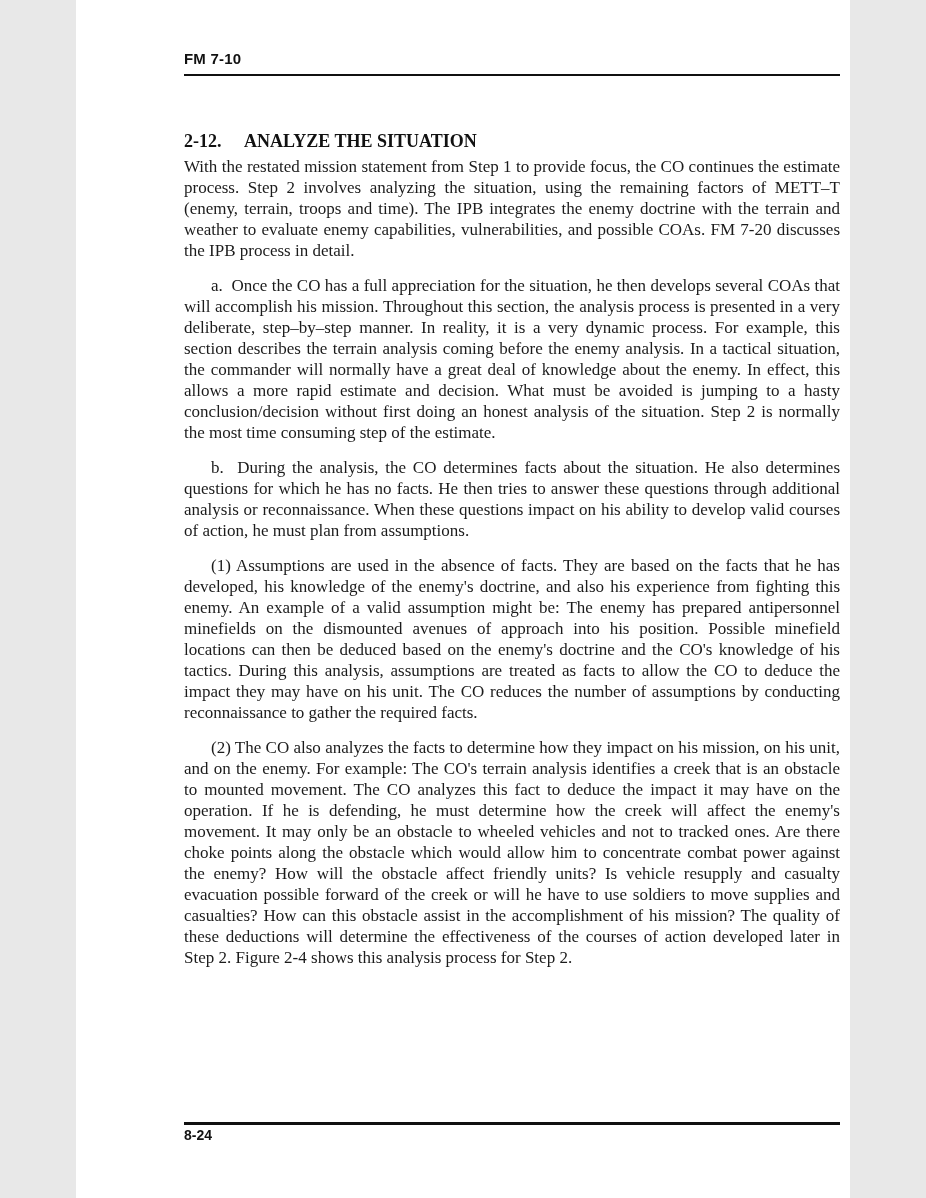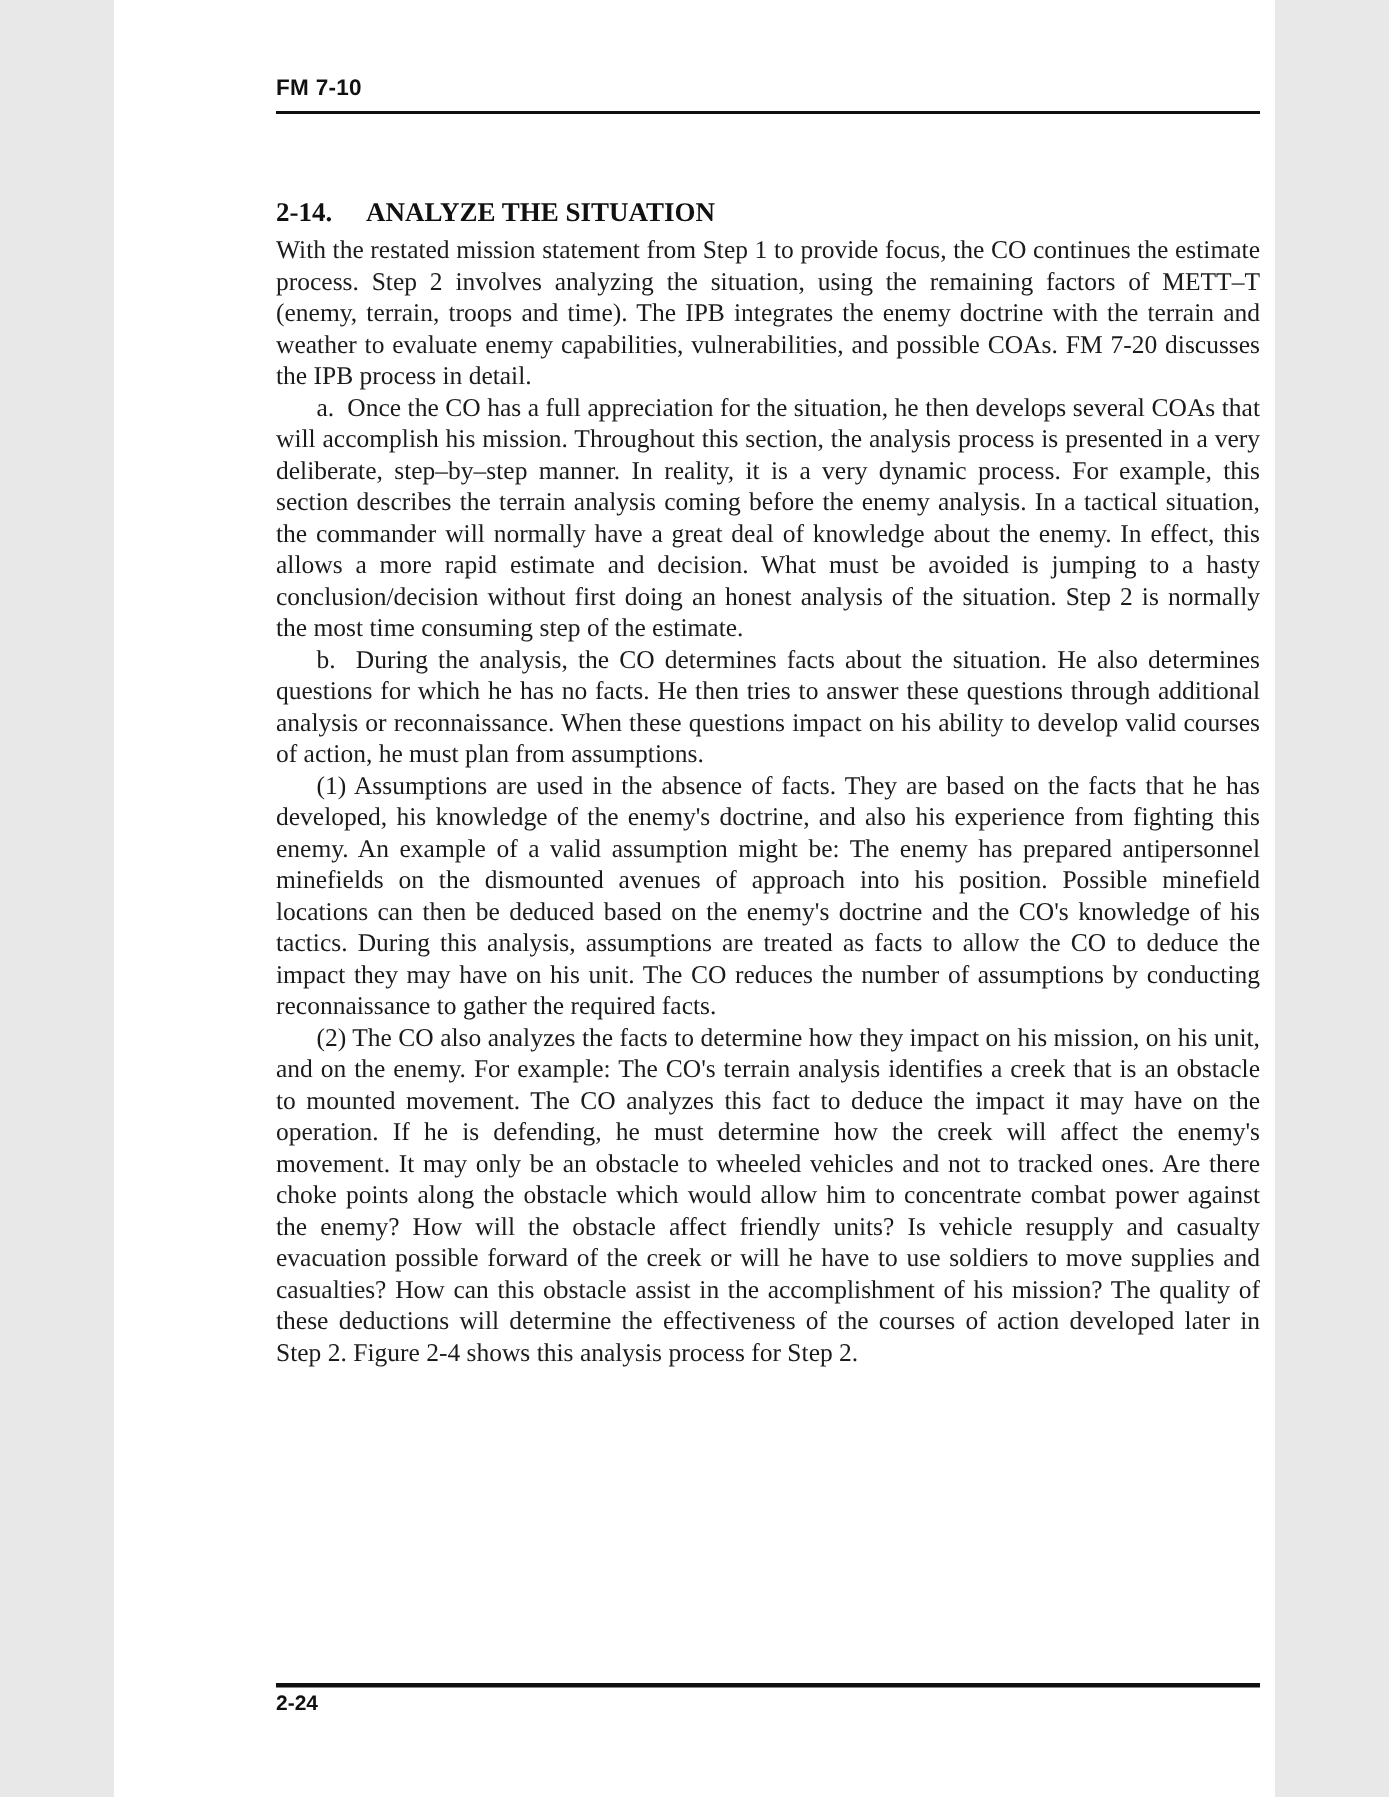--- a/index.html
+++ b/index.html
@@ -58,20 +58,21 @@
   .section-heading .section-number {
     display: inline-block;
     min-width: 60px;
   }
   .content p {
     margin: 0;
     padding: 0;
   }
   .content p.indented {
     text-indent: 27px;
+    margin-top: 14px;
   }
   .footer-rule {
     position: absolute;
     left: 108px;
     top: 1122px;
     width: 656px;
     height: 3px;
     background: #101010;
   }
   .page-number {
@@ -89,32 +90,32 @@
 
 <div class="page">
 
   <div class="running-header">FM 7-10</div>
 
   <div class="header-rule"></div>
 
   <div class="content">
 
     <h1 class="section-heading">
-      <span class="section-number">2-14.</span><span>ANALYZE THE SITUATION</span>
+      <span class="section-number">2-12.</span><span>ANALYZE THE SITUATION</span>
     </h1>
 
     <p>With the restated mission statement from Step 1 to provide focus, the CO continues the estimate process. Step 2 involves analyzing the situation, using the remaining factors of METT–T (enemy, terrain, troops and time). The IPB integrates the enemy doctrine with the terrain and weather to evaluate enemy capabilities, vulnerabilities, and possible COAs. FM 7-20 discusses the IPB process in detail.</p>
 
     <p class="indented">a.&nbsp; Once the CO has a full appreciation for the situation, he then develops several COAs that will accomplish his mission. Throughout this section, the analysis process is presented in a very deliberate, step–by–step manner. In reality, it is a very dynamic process. For example, this section describes the terrain analysis coming before the enemy analysis. In a tactical situation, the commander will normally have a great deal of knowledge about the enemy. In effect, this allows a more rapid estimate and decision. What must be avoided is jumping to a hasty conclusion/decision without first doing an honest analysis of the situation. Step 2 is normally the most time consuming step of the estimate.</p>
 
     <p class="indented">b.&nbsp; During the analysis, the CO determines facts about the situation. He also determines questions for which he has no facts. He then tries to answer these questions through additional analysis or reconnaissance. When these questions impact on his ability to develop valid courses of action, he must plan from assumptions.</p>
 
     <p class="indented">(1) Assumptions are used in the absence of facts. They are based on the facts that he has developed, his knowledge of the enemy's doctrine, and also his experience from fighting this enemy. An example of a valid assumption might be: The enemy has prepared antipersonnel minefields on the dismounted avenues of approach into his position. Possible minefield locations can then be deduced based on the enemy's doctrine and the CO's knowledge of his tactics. During this analysis, assumptions are treated as facts to allow the CO to deduce the impact they may have on his unit. The CO reduces the number of assumptions by conducting reconnaissance to gather the required facts.</p>
 
     <p class="indented">(2) The CO also analyzes the facts to determine how they impact on his mission, on his unit, and on the enemy. For example: The CO's terrain analysis identifies a creek that is an obstacle to mounted movement. The CO analyzes this fact to deduce the impact it may have on the operation. If he is defending, he must determine how the creek will affect the enemy's movement. It may only be an obstacle to wheeled vehicles and not to tracked ones. Are there choke points along the obstacle which would allow him to concentrate combat power against the enemy? How will the obstacle affect friendly units? Is vehicle resupply and casualty evacuation possible forward of the creek or will he have to use soldiers to move supplies and casualties? How can this obstacle assist in the accomplishment of his mission? The quality of these deductions will determine the effectiveness of the courses of action developed later in Step 2. Figure 2-4 shows this analysis process for Step 2.</p>
 
   </div>
 
   <div class="footer-rule"></div>
 
-  <div class="page-number">2-24</div>
+  <div class="page-number">8-24</div>
 
 </div>
 
 </body></html>

